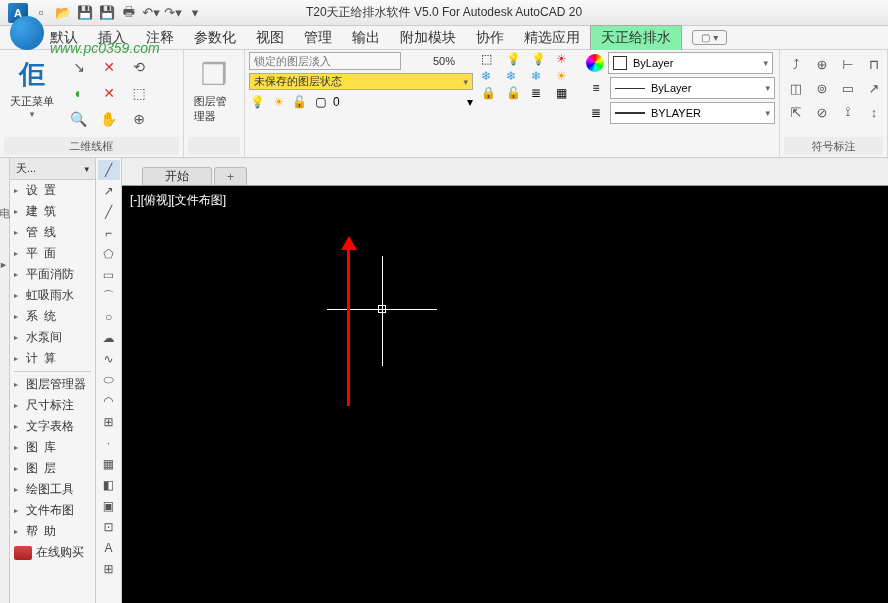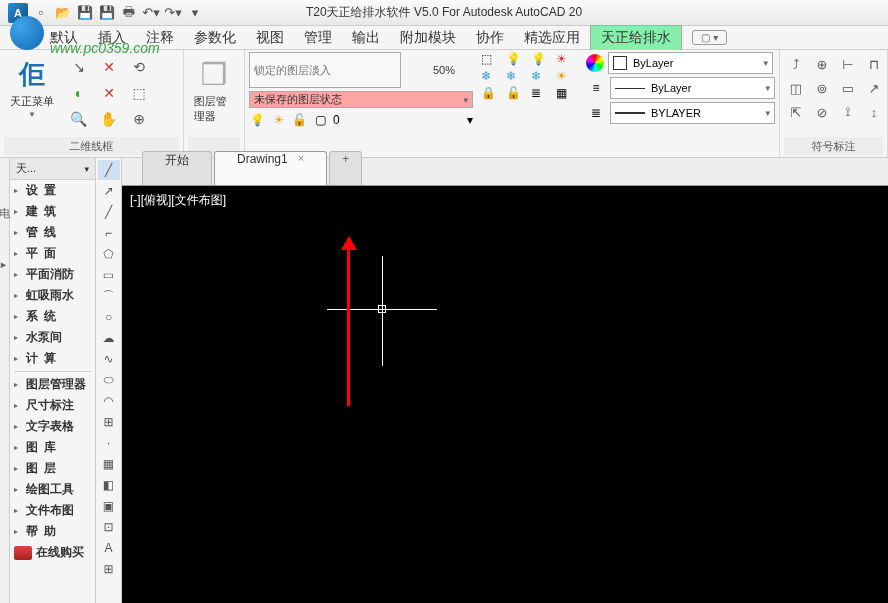--- a/index.html
+++ b/index.html
@@ -28,23 +28,23 @@
 
 .bigbtn { display: flex; flex-direction: column; align-items: center; padding: 4px 6px; cursor: pointer; }
 .bigbtn .bicon { width: 36px; height: 36px; display: flex; align-items: center; justify-content: center; font-size: 26px; }
 .bigbtn .blabel { font-size: 11px; color: #333; margin-top: 2px; }
 
 .icon-grid { display: grid; grid-template-columns: repeat(3, 24px); gap: 4px 6px; padding: 4px; }
 .icon-grid .sicon { width: 22px; height: 22px; display: flex; align-items: center; justify-content: center; font-size: 14px; color: #555; cursor: pointer; }
 
 .layer-panel { flex: 1; }
 .layer-row1 { display: flex; gap: 4px; margin-bottom: 3px; align-items: center; }
-.layer-input { flex: 1; height: 36px; border: 1px solid #aaa; background: #f8f8f8; padding: 0 4px; color: #999; font-size: 11px; }
+.layer-input { flex: 1; height: 18px; border: 1px solid #aaa; background: #f8f8f8; padding: 0 4px; color: #999; font-size: 11px; }
 .layer-pct { width: 40px; color: #333; font-size: 11px; margin-left: 28px; }
-.layer-combo { flex: 1; height: 22px; border: 1px solid #aaa; background: #fca5a5; display: flex; align-items: center; padding: 0 4px; font-size: 11px; color: #333; margin-bottom: 3px; }
+.layer-combo { flex: 1; height: 22px; border: 1px solid #aaa; background: #fde047; display: flex; align-items: center; padding: 0 4px; font-size: 11px; color: #333; margin-bottom: 3px; }
 .layer-combo .dd { margin-left: auto; font-size: 9px; color: #666; }
 .layer-icons { display: flex; gap: 3px; align-items: center; }
 .layer-icons .li { width: 18px; height: 18px; display: flex; align-items: center; justify-content: center; font-size: 12px; }
 
 .prop-col { display: flex; flex-direction: column; gap: 3px; }
 .prop-row { display: flex; align-items: center; gap: 4px; }
 .prop-icon { width: 20px; height: 20px; display: flex; align-items: center; justify-content: center; }
 .prop-combo { width: 165px; height: 22px; border: 1px solid #aaa; background: #fff; display: flex; align-items: center; padding: 0 4px; font-size: 11px; }
 .prop-combo .sw { width: 14px; height: 14px; border: 1px solid #333; margin-right: 6px; background: #fff; }
 .prop-combo .line { width: 30px; border-top: 1px solid #333; margin-right: 6px; }
@@ -53,34 +53,34 @@
 .sym-grid { display: grid; grid-template-columns: repeat(4, 22px); gap: 4px; padding: 2px; }
 .sym-grid .sy { width: 20px; height: 20px; display: flex; align-items: center; justify-content: center; font-size: 13px; color: #555; cursor: pointer; }
 
 .workspace { display: flex; height: calc(100% - 158px); }
 
 .sidepanel { width: 86px; background: #f5f5f5; border-right: 1px solid #ccc; display: flex; flex-direction: column; }
 .sp-header { height: 22px; background: #e8e8e8; border-bottom: 1px solid #ccc; display: flex; align-items: center; padding: 0 6px; font-size: 11px; color: #333; }
 .sp-header .dd { margin-left: auto; font-size: 9px; }
 .sp-item { display: flex; align-items: center; padding: 2px 4px; font-size: 12px; color: #333; cursor: pointer; gap: 4px; }
 .sp-item .tri { font-size: 8px; color: #666; width: 8px; }
-.sp-item .txt { flex: 1; letter-spacing: 6px; font-weight: bold; }
+.sp-item .txt { flex: 1; letter-spacing: 6px; }
 .sp-item .txt.tight { letter-spacing: 0; }
 .sp-sep { height: 1px; background: #ccc; margin: 2px 4px; }
 .sp-xicon { width: 18px; height: 14px; background: linear-gradient(#d44,#a22); border-radius: 2px; }
 
 .eleft { width: 10px; background: #f0f0f0; border-right: 1px solid #ccc; display: flex; flex-direction: column; align-items: center; padding-top: 40px; gap: 60px; }
 .eleft .el { font-size: 11px; color: #666; writing-mode: vertical-rl; }
 
 .drawtools { width: 26px; background: #f5f5f5; border-right: 1px solid #ccc; display: flex; flex-direction: column; align-items: center; padding: 2px 0; gap: 1px; overflow: hidden; }
 .drawtools .dt { width: 22px; height: 20px; display: flex; align-items: center; justify-content: center; font-size: 12px; color: #555; cursor: pointer; }
 .drawtools .dt:first-child { background: #d0e0f0; }
 
 .tabbar { height: 28px; background: #eee; border-bottom: 1px solid #999; display: flex; align-items: flex-end; padding-left: 20px; gap: 2px; }
-.tab { height: 34px; padding: 0 22px; background: #e0e0e0; border: 1px solid #bbb; border-bottom: none; border-radius: 3px 3px 0 0; display: flex; align-items: flex-start; font-size: 12px; color: #333; cursor: pointer; }
+.tab { height: 18px; padding: 0 22px; background: #e0e0e0; border: 1px solid #bbb; border-bottom: none; border-radius: 3px 3px 0 0; display: flex; align-items: center; font-size: 12px; color: #333; cursor: pointer; }
 .tab.active { background: #fafafa; border-color: #999; }
 .tab .x { margin-left: 10px; color: #888; font-size: 11px; }
 .tab.plus { padding: 0 12px; color: #666; }
 .canvas { flex: 1; background: #000; position: relative; overflow: hidden; }
 .canvas-label { position: absolute; top: 6px; left: 8px; color: #fff; font-size: 12px; }
 .crosshair-h { position: absolute; top: 123px; left: 205px; width: 110px; height: 1px; background: #fff; }
 .crosshair-v { position: absolute; top: 70px; left: 260px; width: 1px; height: 110px; background: #fff; }
 .crosshair-box { position: absolute; top: 119px; left: 256px; width: 8px; height: 8px; border: 1px solid #fff; }
 .red-arrow { position: absolute; top: 60px; left: 225px; width: 3px; height: 160px; background: #f00; }
 .red-arrow::before { content: ''; position: absolute; top: -10px; left: -6px; border-left: 8px solid transparent; border-right: 8px solid transparent; border-bottom: 14px solid #f00; }
@@ -349,24 +349,20 @@
     <div class="dt">⊡</div>
     <div class="dt">A</div>
     <div class="dt">⊞</div>
   </div>
 
   <div class="main">
     <div class="tabbar">
       <div class="tab">
           <span>开始</span>
         </div>
-      <div class="tab active">
-          <span>Drawing1</span>
-          <span class="x">×</span>
-        </div>
       <div class="tab plus">+</div>
     </div>
     <div class="canvas">
       <div class="canvas-label">[-][俯视][文件布图]</div>
       <div class="crosshair-h"></div>
       <div class="crosshair-v"></div>
       <div class="crosshair-box"></div>
       <div class="red-arrow"></div>
     </div>
   </div>

